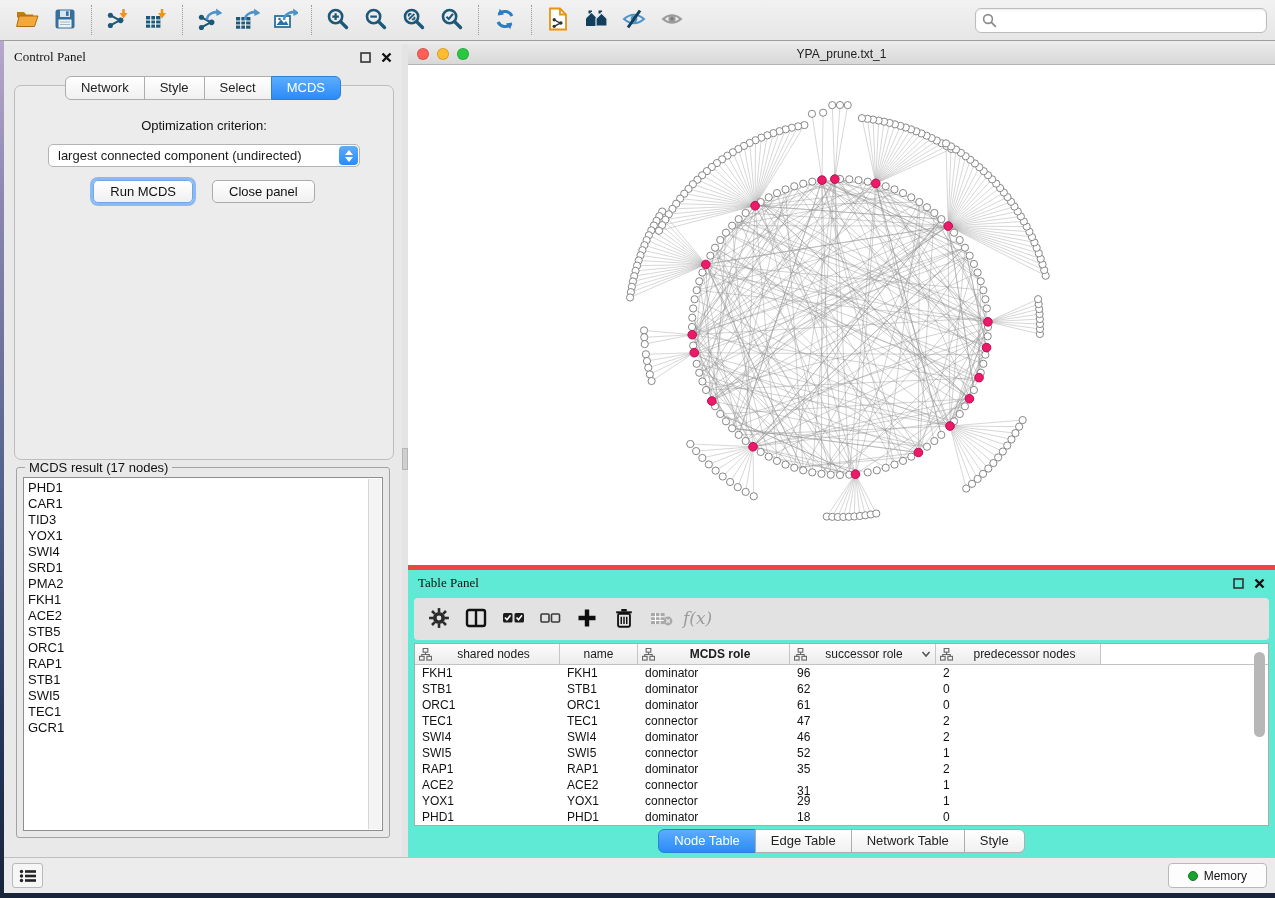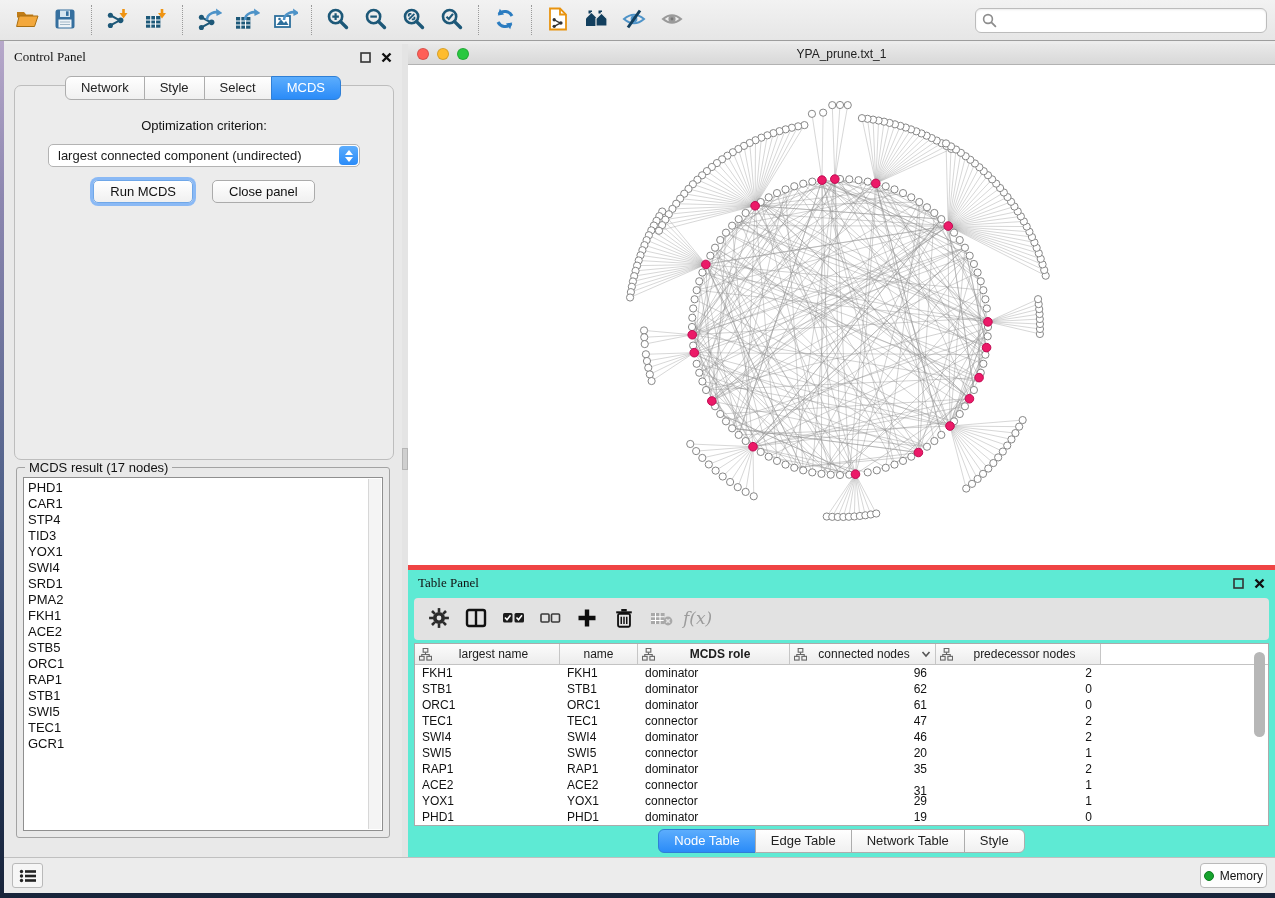--- a/index.html
+++ b/index.html
@@ -104,32 +104,32 @@
   .tp-btn[data-disabled="true"] { cursor:default; }
   #tp-table { position:absolute; left:6px; right:6px; top:73px; bottom:32px; background:#fff; border:1px solid #ababab; overflow:hidden; }
   #tp-header { display:flex; height:21px; background:#fff; border-bottom:1px solid #c3c3c3; }
   .th {
     display:flex; align-items:center; background:linear-gradient(#fcfcfc,#ececec);
     border-right:1px solid #c6c6c6; font-size:12px; color:#1c1c1c; padding:0 4px; position:relative;
   }
   .th .th-label { flex:1; text-align:center; }
   .tbody-row { display:flex; height:16px; align-items:center; }
   .td { font-size:12px; color:#111; padding:0 9px 0 7px; white-space:nowrap; overflow:hidden; }
-  .td.num { text-align:right; }
+  .td.num { }
   #tp-vscroll { position:absolute; right:2px; top:8px; width:12px; bottom:8px; }
   #tp-thumb { position:absolute; left:0; width:11px; top:0; height:85px; background:#b7b7b7; border-radius:6px; }
   #tp-tabs { position:absolute; left:0; right:0; bottom:5px; display:flex; justify-content:center; }
   
   #status-bar {
     position:absolute; left:0; right:0; bottom:0; height:36px; background:#ececec; border-top:1px solid #c0c0c0;
     display:flex; align-items:center; padding:0 8px;
   }
   #console-btn { width:31px; height:25px; background:#f6f6f6; border:1px solid #b9b9b9; border-radius:3px; display:flex; align-items:center; justify-content:center; cursor:pointer; }
   #memory-btn {
-    margin-left:auto; height:25px; display:flex; align-items:center; gap:6px; padding:0 3px;
+    margin-left:auto; height:25px; display:flex; align-items:center; gap:6px; padding:0 19px;
     background:#fdfdfd; border:1px solid #b9b9b9; border-radius:4px; font-size:12px; color:#111; cursor:pointer; font-family:inherit;
   }
   #memory-dot { width:10px; height:10px; border-radius:50%; background:#17a32e; border:1px solid #0d7c20; }
 </style>
 </head>
 <body>
 
 <div id="toolbar">
 
   <button class="tbtn">
@@ -331,21 +331,20 @@
         <button class="mac-btn focusring">Run MCDS</button>
         <button class="mac-btn">Close panel</button>
       </div>
     </div>
     <div id="result-group">
       <span id="result-title">MCDS result (17 nodes)</span>
       <div id="result-list">
         <div id="result-scroll"></div>
       <div class="result-item">PHD1</div>
           <div class="result-item">CAR1</div>
-          <div class="result-item">STP4</div>
           <div class="result-item">TID3</div>
           <div class="result-item">YOX1</div>
           <div class="result-item">SWI4</div>
           <div class="result-item">SRD1</div>
           <div class="result-item">PMA2</div>
           <div class="result-item">FKH1</div>
           <div class="result-item">ACE2</div>
           <div class="result-item">STB5</div>
           <div class="result-item">ORC1</div>
           <div class="result-item">RAP1</div>
@@ -1105,21 +1104,21 @@
       <div id="tp-header">
           <div class="th" style="width: 145px;">
             <span style="display:flex">
               <svg width="13" height="13" viewBox="0 0 14 14">
                 <rect x="4.5" y="0.5" width="5" height="4" fill="none" stroke="#666" stroke-width="1.2"></rect>
                 <rect x="0.5" y="9" width="5" height="4" fill="none" stroke="#666" stroke-width="1.2"></rect>
                 <rect x="8.5" y="9" width="5" height="4" fill="none" stroke="#666" stroke-width="1.2"></rect>
                 <path d="M7 4.5 V7 M3 9 V7 H11 V9" fill="none" stroke="#666" stroke-width="1.2"></path>
               </svg>
             </span>
-            <span class="th-label">largest name</span>
+            <span class="th-label">shared nodes</span>
           </div>
           <div class="th" style="width: 78px;">
             <span class="th-label">name</span>
           </div>
           <div class="th" style="width: 152px; font-weight: bold;">
             <span style="display:flex">
               <svg width="13" height="13" viewBox="0 0 14 14">
                 <rect x="4.5" y="0.5" width="5" height="4" fill="none" stroke="#666" stroke-width="1.2"></rect>
                 <rect x="0.5" y="9" width="5" height="4" fill="none" stroke="#666" stroke-width="1.2"></rect>
                 <rect x="8.5" y="9" width="5" height="4" fill="none" stroke="#666" stroke-width="1.2"></rect>
@@ -1130,21 +1129,21 @@
           </div>
           <div class="th" style="width: 146px;">
             <span style="display:flex">
               <svg width="13" height="13" viewBox="0 0 14 14">
                 <rect x="4.5" y="0.5" width="5" height="4" fill="none" stroke="#666" stroke-width="1.2"></rect>
                 <rect x="0.5" y="9" width="5" height="4" fill="none" stroke="#666" stroke-width="1.2"></rect>
                 <rect x="8.5" y="9" width="5" height="4" fill="none" stroke="#666" stroke-width="1.2"></rect>
                 <path d="M7 4.5 V7 M3 9 V7 H11 V9" fill="none" stroke="#666" stroke-width="1.2"></path>
               </svg>
             </span>
-            <span class="th-label">connected nodes</span>
+            <span class="th-label">successor role</span>
             <span style="display:flex">
               <svg width="10" height="8" viewBox="0 0 10 8">
                 <path d="M1.5 2 L5 6 L8.5 2" fill="none" stroke="#555" stroke-width="1.6"></path>
               </svg>
             </span>
           </div>
           <div class="th" style="width: 165px;">
             <span style="display:flex">
               <svg width="13" height="13" viewBox="0 0 14 14">
                 <rect x="4.5" y="0.5" width="5" height="4" fill="none" stroke="#666" stroke-width="1.2"></rect>
@@ -1189,21 +1188,21 @@
             <div class="td" style="width: 145px;">SWI4</div>
             <div class="td" style="width: 78px;">SWI4</div>
             <div class="td" style="width: 152px;">dominator</div>
             <div class="td num" style="width: 146px;">46</div>
             <div class="td num" style="width: 165px;">2</div>
           </div>
           <div class="tbody-row">
             <div class="td" style="width: 145px;">SWI5</div>
             <div class="td" style="width: 78px;">SWI5</div>
             <div class="td" style="width: 152px;">connector</div>
-            <div class="td num" style="width: 146px;">20</div>
+            <div class="td num" style="width: 146px;">52</div>
             <div class="td num" style="width: 165px;">1</div>
           </div>
           <div class="tbody-row">
             <div class="td" style="width: 145px;">RAP1</div>
             <div class="td" style="width: 78px;">RAP1</div>
             <div class="td" style="width: 152px;">dominator</div>
             <div class="td num" style="width: 146px;">35</div>
             <div class="td num" style="width: 165px;">2</div>
           </div>
           <div class="tbody-row">
@@ -1217,21 +1216,21 @@
             <div class="td" style="width: 145px;">YOX1</div>
             <div class="td" style="width: 78px;">YOX1</div>
             <div class="td" style="width: 152px;">connector</div>
             <div class="td num" style="width: 146px;">29</div>
             <div class="td num" style="width: 165px;">1</div>
           </div>
           <div class="tbody-row">
             <div class="td" style="width: 145px;">PHD1</div>
             <div class="td" style="width: 78px;">PHD1</div>
             <div class="td" style="width: 152px;">dominator</div>
-            <div class="td num" style="width: 146px;">19</div>
+            <div class="td num" style="width: 146px;">18</div>
             <div class="td num" style="width: 165px;">0</div>
           </div>
         </div>
       <div id="tp-vscroll">
           <div id="tp-thumb"></div>
         </div>
     </div>
     <div id="tp-tabs" class="segbar">
         <button class="seg active">Node Table</button>
         <button class="seg">Edge Table</button>

